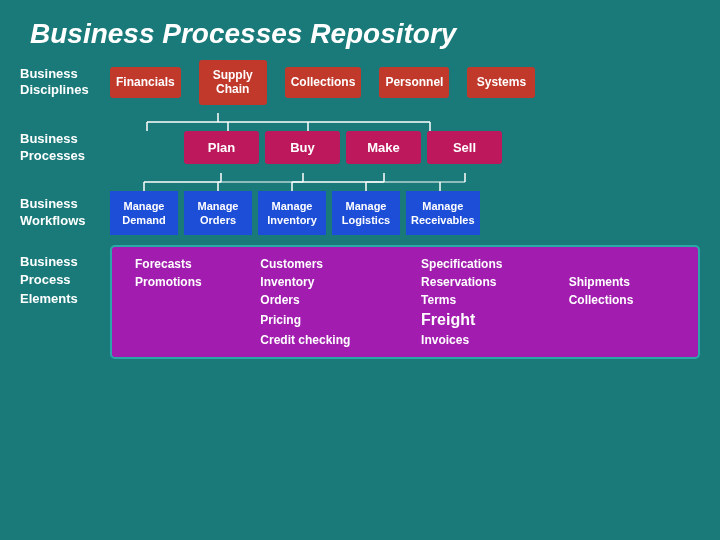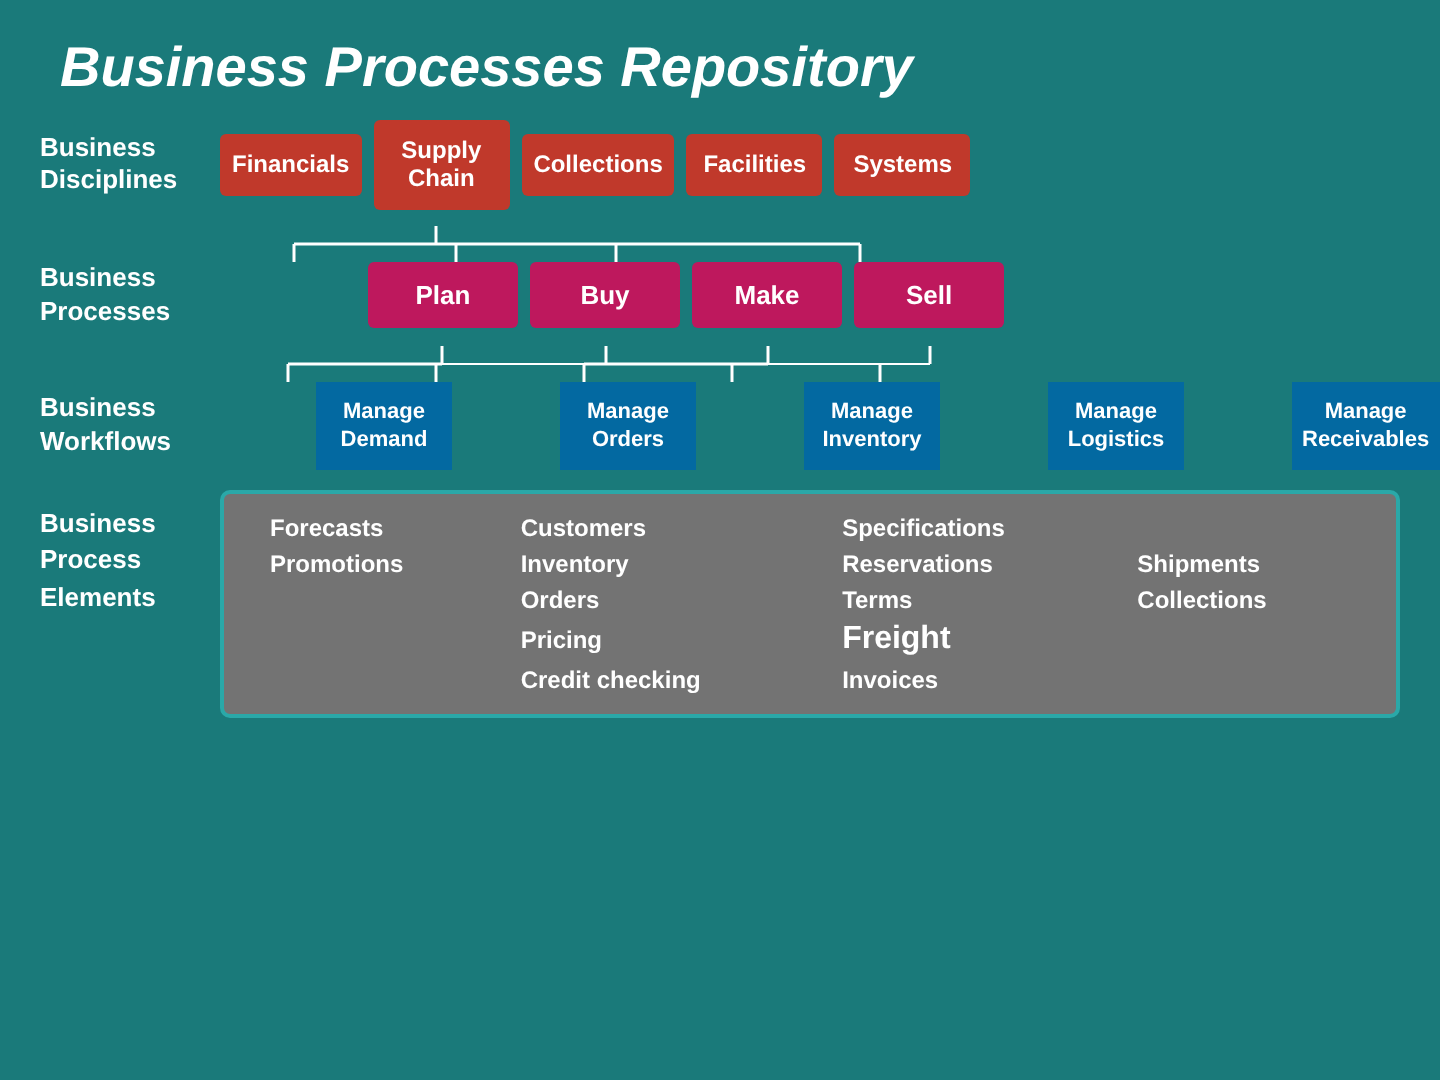--- a/index.html
+++ b/index.html
@@ -30,21 +30,21 @@
       color: white;
       font-size: 13px;
       font-weight: bold;
       width: 90px;
       flex-shrink: 0;
       line-height: 1.3;
     }
     
     .discipline-boxes {
       display: flex;
-      gap: 6px;
+      gap: 18px;
       align-items: center;
       flex: 1;
     }
     .disc-box {
       background-color: #c0392b;
       color: white;
       font-size: 12px;
       font-weight: bold;
       text-align: center;
       padding: 8px 6px;
@@ -72,70 +72,69 @@
       line-height: 1.2;
     }
     
     .workflow-boxes {
       display: flex;
       gap: 6px;
       align-items: center;
       flex: 1;
     }
     .wf-box {
-      background-color: #0369a1;
+      background-color: #1d4ed8;
       color: white;
       font-size: 11px;
       font-weight: bold;
       text-align: center;
       padding: 8px 5px;
       border-radius: 0;
       min-width: 68px;
       line-height: 1.3;
-      margin-left: 48px;
     }
     
     .elements-area {
       margin-top: 4px;
       display: flex;
       align-items: flex-start;
     }
     .elements-label {
       color: white;
       font-size: 13px;
       font-weight: bold;
       width: 90px;
       flex-shrink: 0;
       line-height: 1.4;
       padding-top: 8px;
     }
     .elements-content {
       flex: 1;
-      background-color: #737373;
+      background-color: #a21caf;
       border: 2px solid #2aa8a8;
       border-radius: 5px;
       padding: 8px 15px;
       color: white;
       font-size: 12px;
     }
   </style>
 </head>
 <body>
 
 <div class="page-title">Business Processes Repository</div>
 
 <div class="main-content">
 
   <div class="row">
     <div class="row-label">Business<br>Disciplines</div>
     <div class="discipline-boxes">
       <div class="disc-box">Financials</div>
       <div class="disc-box">Supply<br>Chain</div>
       <div class="disc-box">Collections</div>
-      <div class="disc-box">Facilities</div>
+      <div class="disc-box">Personnel</div>
       <div class="disc-box">Systems</div>
     </div>
   </div>
 
   <div style="position:relative; height:18px; margin-left:90px;">
     <svg width="580" height="18">
 
       <line x1="108" y1="0" x2="108" y2="9" stroke="white" stroke-width="1.5"></line>
       <line x1="37" y1="9" x2="320" y2="9" stroke="white" stroke-width="1.5"></line>
       <line x1="37" y1="9" x2="37" y2="18" stroke="white" stroke-width="1.5"></line>

